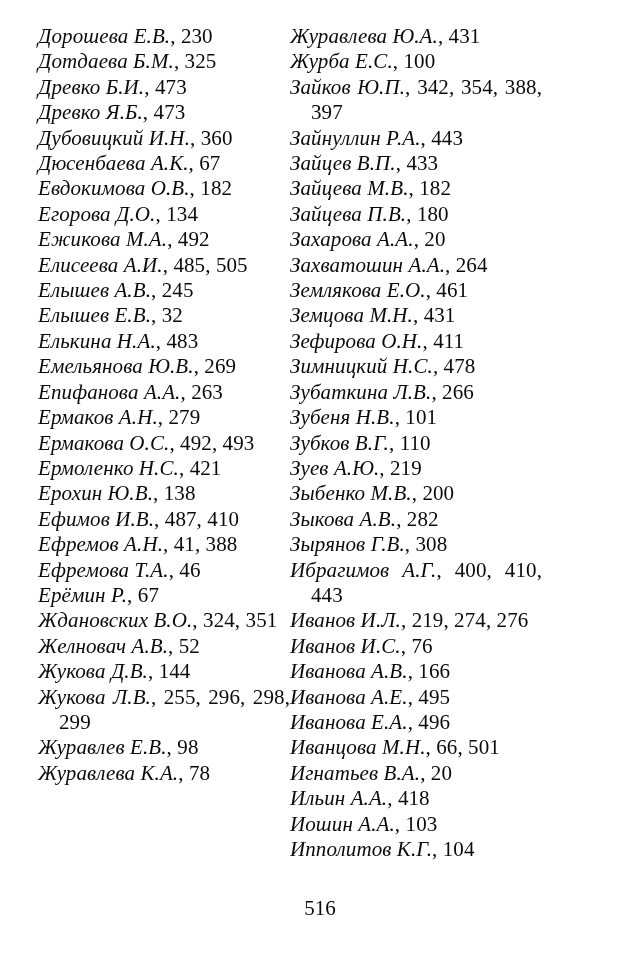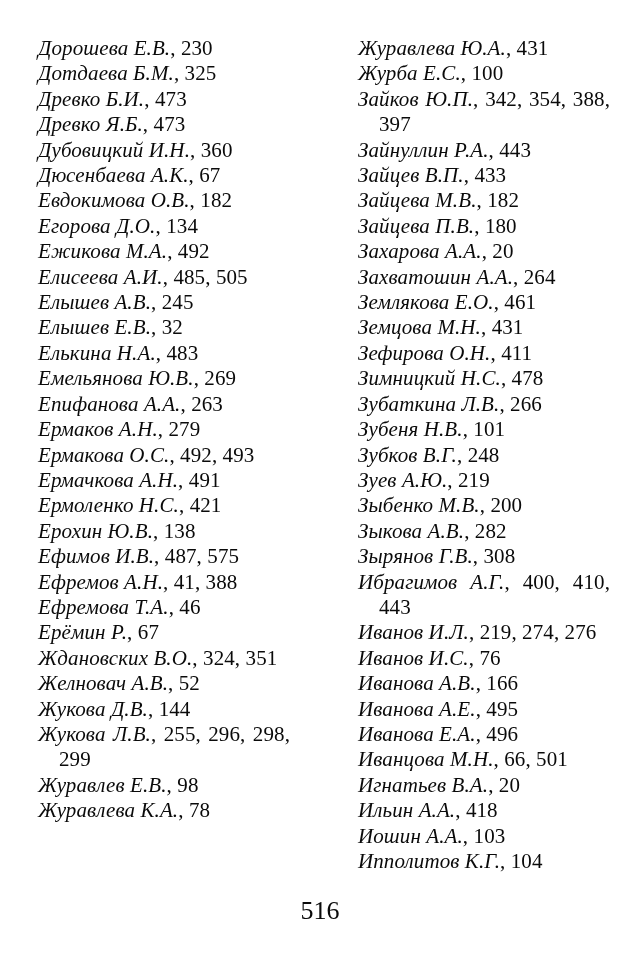--- a/index.html
+++ b/index.html
@@ -11,22 +11,21 @@
     position: relative;
     width: 640px;
     height: 960px;
     background: #ffffff;
     font-family: "Liberation Serif", "DejaVu Serif", serif;
     color: #0a0a0a;
     overflow: hidden;
   }
   .columns {
     display: flex;
-    padding: 36px 0 0 38px;
-    gap: 68px;
+    padding: 24px 0 0 38px;
   }
   .column {
     width: 252px;
     flex: 0 0 252px;
   }
   .entry {
     font-size: 21px;
     line-height: 25.4px;
     text-align: justify;
     padding-left: 21px;
@@ -38,21 +37,21 @@
   }
   .entry-pages, .entry-sep {
     font-style: normal;
   }
   .page-number {
     position: absolute;
     left: 0;
     right: 0;
     top: 896px;
     text-align: center;
-    font-size: 26px;
+    font-size: 21px;
     font-style: normal;
     color: #0a0a0a;
   }
 </style>
 </head>
 <body>
 
 <div class="page">
   <div class="columns">
     <div class="column">
@@ -84,28 +83,27 @@
 
   <div class="entry"><span class="entry-name">Емельянова Ю.В.</span><span class="entry-sep">, </span><span class="entry-pages">269</span></div>
 
   <div class="entry"><span class="entry-name">Епифанова А.А.</span><span class="entry-sep">, </span><span class="entry-pages">263</span></div>
 
 
   <div class="entry"><span class="entry-name">Ермаков А.Н.</span><span class="entry-sep">, </span><span class="entry-pages">279</span></div>
 
   <div class="entry"><span class="entry-name">Ермакова О.С.</span><span class="entry-sep">, </span><span class="entry-pages">492, 493</span></div>
 
-  <div class="entry"><span class="entry-name">Ермачкова А.Н.</span><span class="entry-sep">, </span><span class="entry-pages">491</span></div>
 
 
   <div class="entry"><span class="entry-name">Ермоленко Н.С.</span><span class="entry-sep">, </span><span class="entry-pages">421</span></div>
 
   <div class="entry"><span class="entry-name">Ерохин Ю.В.</span><span class="entry-sep">, </span><span class="entry-pages">138</span></div>
 
-  <div class="entry"><span class="entry-name">Ефимов И.В.</span><span class="entry-sep">, </span><span class="entry-pages">487, 575</span></div>
+  <div class="entry"><span class="entry-name">Ефимов И.В.</span><span class="entry-sep">, </span><span class="entry-pages">487, 410</span></div>
 
   <div class="entry"><span class="entry-name">Ефремов А.Н.</span><span class="entry-sep">, </span><span class="entry-pages">41, 388</span></div>
 
   <div class="entry"><span class="entry-name">Ефремова Т.А.</span><span class="entry-sep">, </span><span class="entry-pages">46</span></div>
 
   <div class="entry"><span class="entry-name">Ерёмин Р.</span><span class="entry-sep">, </span><span class="entry-pages">67</span></div>
 
   <div class="entry"><span class="entry-name">Ждановских В.О.</span><span class="entry-sep">, </span><span class="entry-pages">324, 351</span></div>
 
   <div class="entry"><span class="entry-name">Желновач А.В.</span><span class="entry-sep">, </span><span class="entry-pages">52</span></div>
@@ -142,21 +140,21 @@
   <div class="entry"><span class="entry-name">Земцова М.Н.</span><span class="entry-sep">, </span><span class="entry-pages">431</span></div>
 
   <div class="entry"><span class="entry-name">Зефирова О.Н.</span><span class="entry-sep">, </span><span class="entry-pages">411</span></div>
 
   <div class="entry"><span class="entry-name">Зимницкий Н.С.</span><span class="entry-sep">, </span><span class="entry-pages">478</span></div>
 
   <div class="entry"><span class="entry-name">Зубаткина Л.В.</span><span class="entry-sep">, </span><span class="entry-pages">266</span></div>
 
   <div class="entry"><span class="entry-name">Зубеня Н.В.</span><span class="entry-sep">, </span><span class="entry-pages">101</span></div>
 
-  <div class="entry"><span class="entry-name">Зубков В.Г.</span><span class="entry-sep">, </span><span class="entry-pages">248</span></div>
+  <div class="entry"><span class="entry-name">Зубков В.Г.</span><span class="entry-sep">, </span><span class="entry-pages">110</span></div>
 
   <div class="entry"><span class="entry-name">Зуев А.Ю.</span><span class="entry-sep">, </span><span class="entry-pages">219</span></div>
 
   <div class="entry"><span class="entry-name">Зыбенко М.В.</span><span class="entry-sep">, </span><span class="entry-pages">200</span></div>
 
 
   <div class="entry"><span class="entry-name">Зыкова А.В.</span><span class="entry-sep">, </span><span class="entry-pages">282</span></div>
 
   <div class="entry"><span class="entry-name">Зырянов Г.В.</span><span class="entry-sep">, </span><span class="entry-pages">308</span></div>
 

